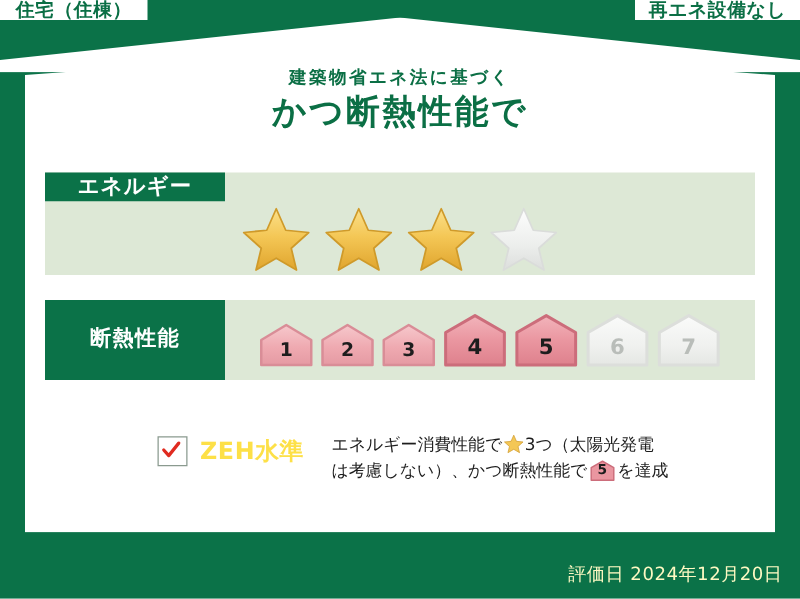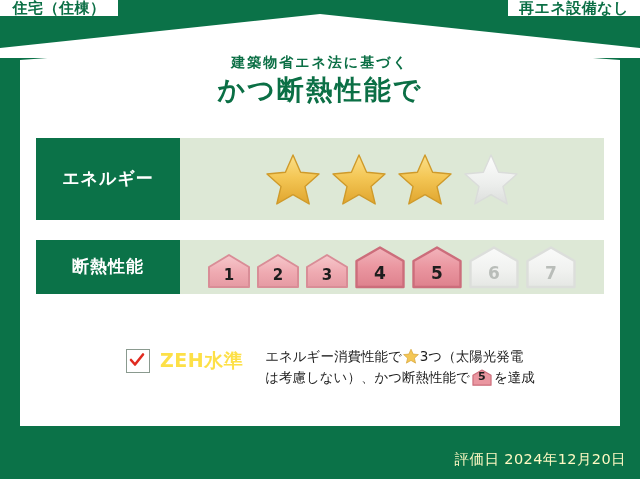--- a/index.html
+++ b/index.html
@@ -99,22 +99,22 @@
   .row {
     position: absolute;
     z-index: 5;
     left: 36px;
     width: 568px;
     height: 82px;
     background: #dde8d6;
     display: flex;
     align-items: stretch;
   }
-  .row-energy { top: 138px; }
-  .row-insul  { top: 240px; height: 54px; }
+  .row-energy { top: 138px; flex-direction: column; }
+  .row-insul  { top: 240px; height: 64px; }
 
   .row-label {
     width: 144px;
     background: #0b7248;
     color: #ffffff;
     font-weight: bold;
     font-size: 17px;
     letter-spacing: 1px;
     display: flex;
     flex-direction: column;

